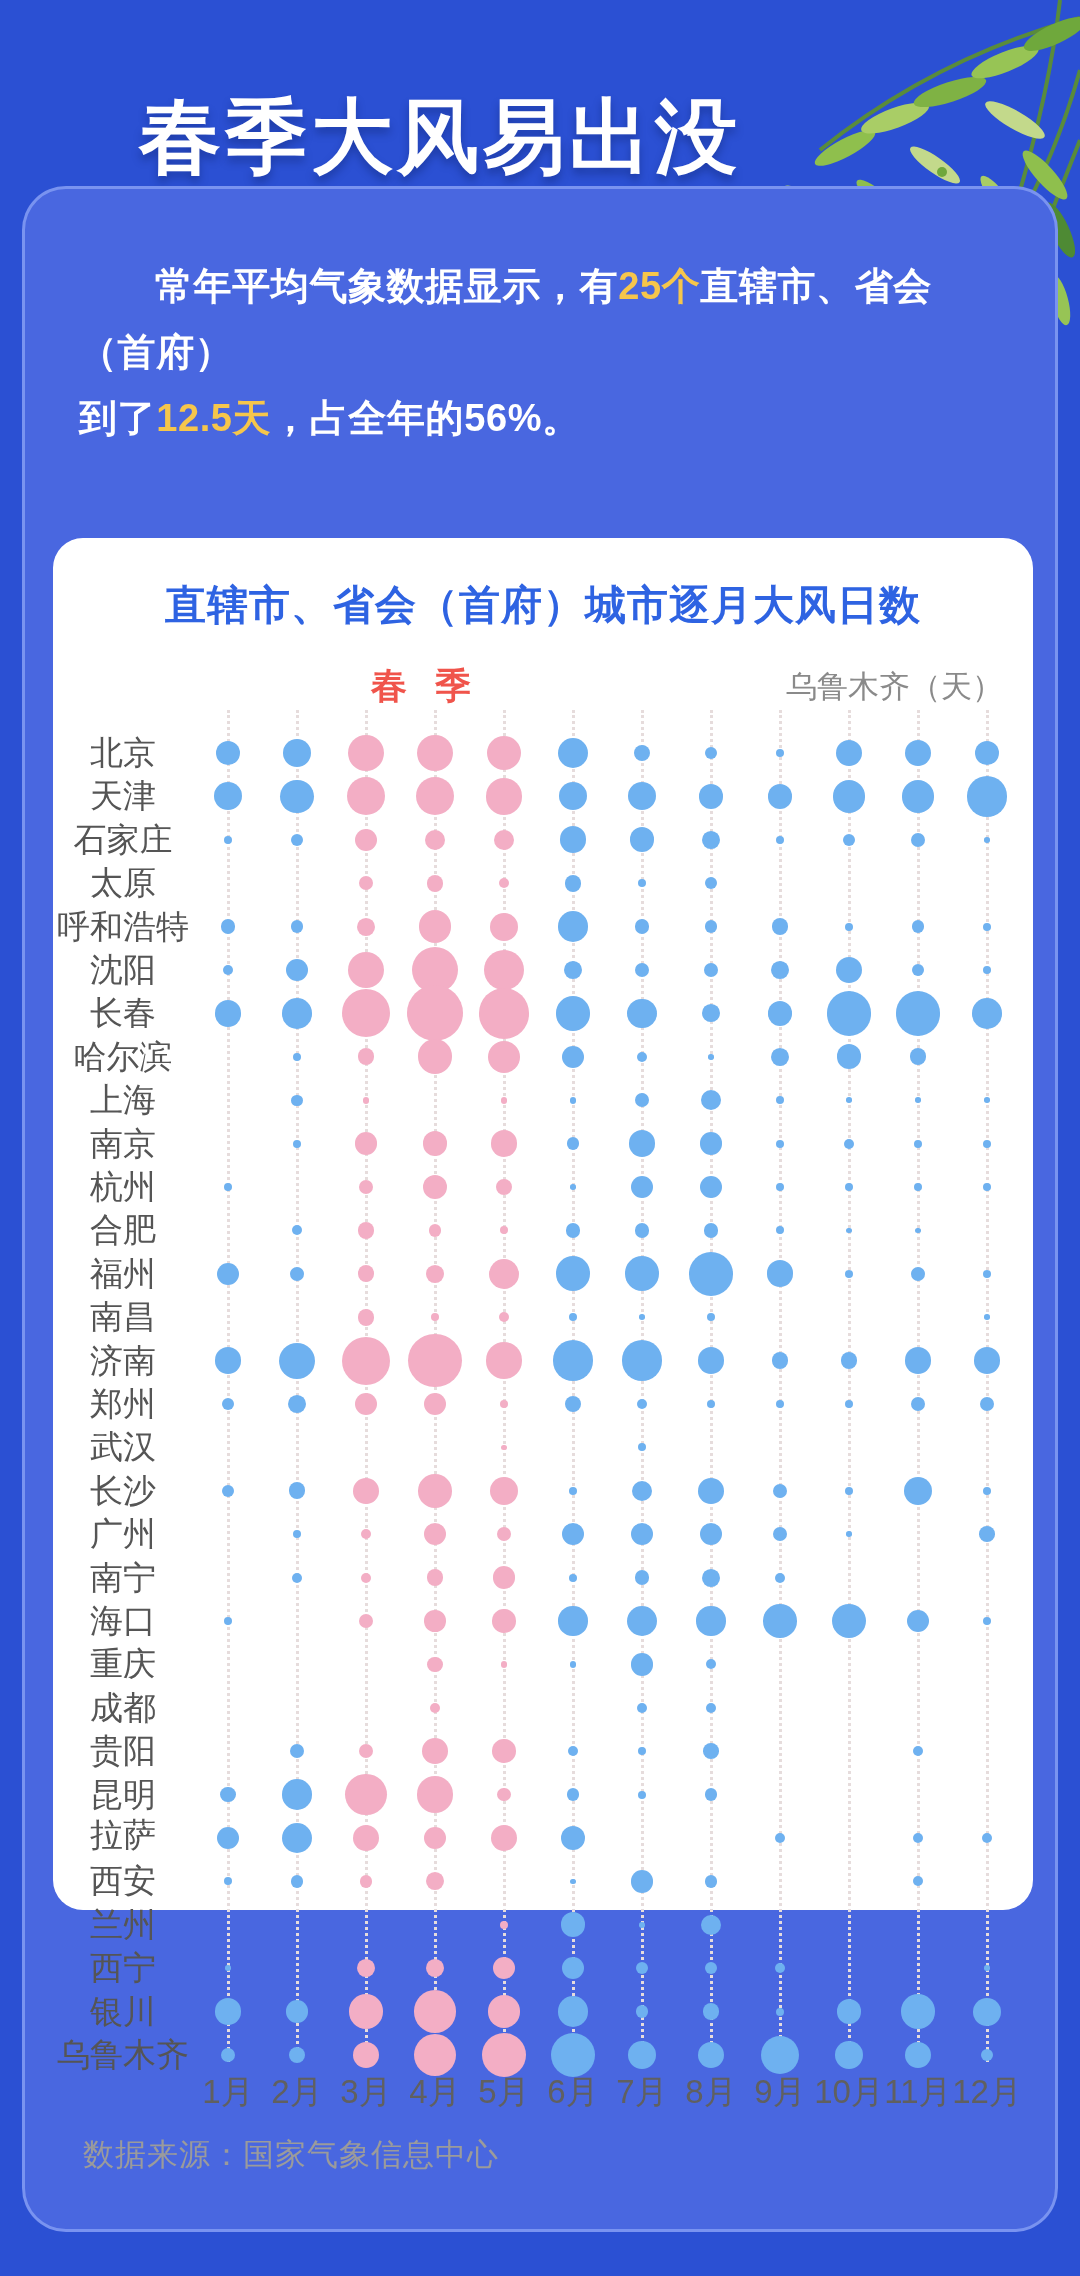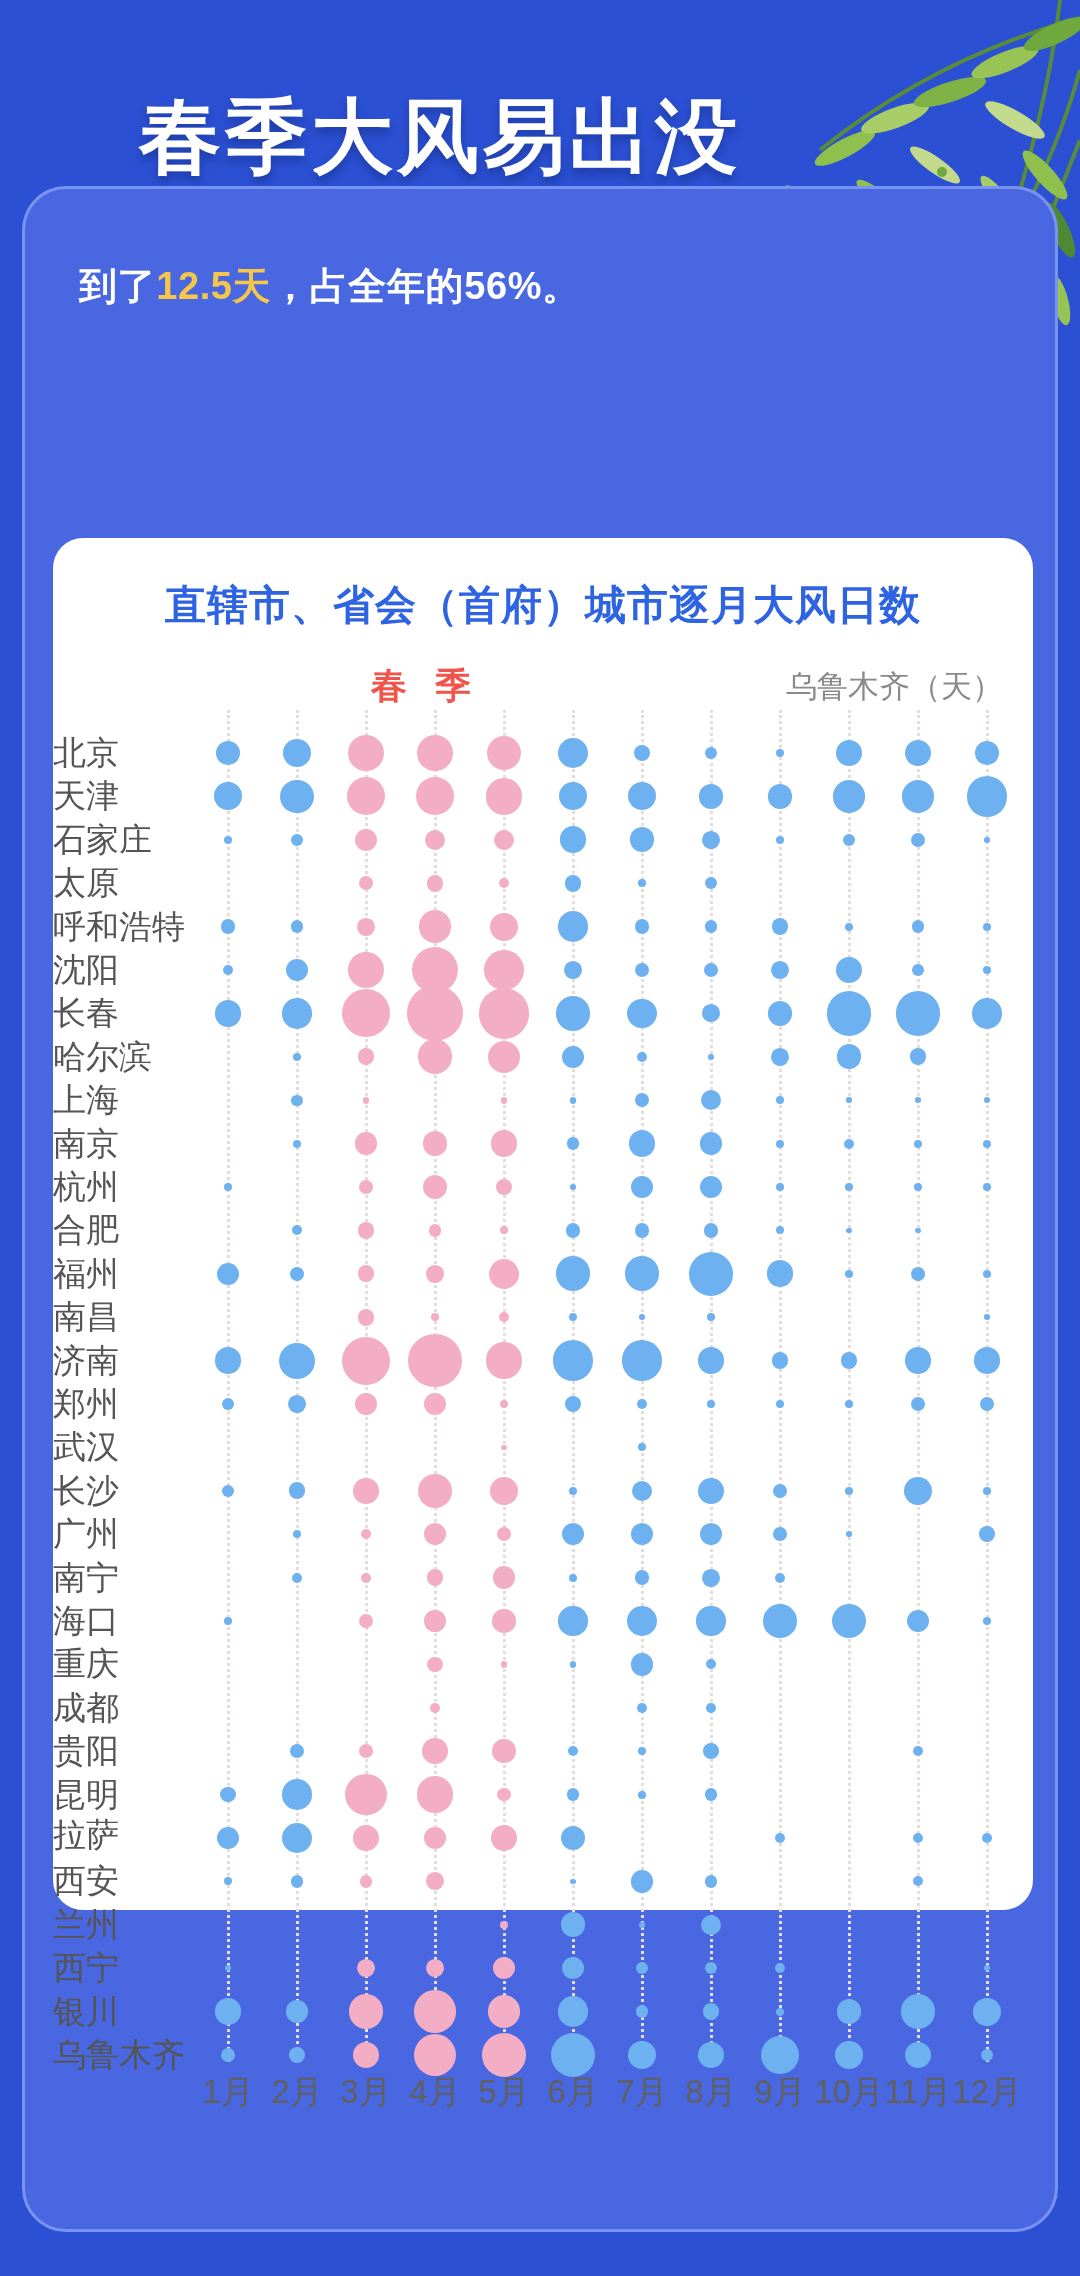--- a/index.html
+++ b/index.html
@@ -44,21 +44,21 @@
   .unit-label{
     position:absolute;right:30px;top:128px;
     font-size:31px;color:#8A8A8A;white-space:nowrap;
   }
   .plot{position:absolute;left:0;top:0;width:100%;height:100%;}
   .gridline{
     position:absolute;width:0;border-left:3px dotted #E6DCDC;
   }
   .bubble{position:absolute;border-radius:50%;}
   .city-label{
-    position:absolute;left:0;width:140px;text-align:left;
+    position:absolute;left:0;width:140px;text-align:center;
     font-size:33px;color:#555555;line-height:44px;white-space:nowrap;
   }
   .month-label{
     position:absolute;width:90px;text-align:center;
     font-size:33px;color:#606060;line-height:44px;white-space:nowrap;
   }
   .source{
     position:absolute;left:30px;top:1596px;
     font-size:31px;color:#9B9B9B;letter-spacing:1px;
   }
@@ -92,20 +92,21 @@
     <ellipse cx="120" cy="200" rx="30" ry="8" fill="#8FBF4D" transform="rotate(40 120 200)"></ellipse>
     <ellipse cx="48" cy="205" rx="30" ry="8" fill="#A9CD66" transform="rotate(38 48 205)"></ellipse>
     <ellipse cx="182" cy="172" rx="5" ry="5" fill="#6FA83C"></ellipse>
     <ellipse cx="230" cy="355" rx="22" ry="7" fill="#8FBF4D" transform="rotate(80 230 355)"></ellipse>
     <ellipse cx="183" cy="515" rx="16" ry="6" fill="#97C455" transform="rotate(55 183 515)"></ellipse>
   </g>
 </svg>
 
 <div class="panel">
   <div class="intro">
+      <span class="line first"><span>常年平均气象数据显示，有</span><span class="hl">25个</span><span>直辖市、省会（首府）</span></span>
       <span class="line"><span>到了</span><span class="hl">12.5天</span><span>，占全年的56%。</span></span>
     </div>
 
   <div class="card">
     <div class="chart-title">直辖市、省会（首府）城市逐月大风日数</div>
     <div class="season-label">春季</div>
     <div class="unit-label">乌鲁木齐（天）</div>
     <div class="plot" id="plot">
         <div class="gridline" style="left: 174px; top: 172px; height: 1352px;"></div>
         <div class="month-label" style="left: 130px; top: 1532px;">1月</div>
@@ -450,14 +451,15 @@
         <div class="bubble" style="width: 42.56px; height: 42.56px; left: 360.72px; top: 1495.72px; background: rgb(243, 174, 197);"></div>
         <div class="bubble" style="width: 44.8px; height: 44.8px; left: 428.6px; top: 1494.6px; background: rgb(243, 174, 197);"></div>
         <div class="bubble" style="width: 44.8px; height: 44.8px; left: 497.6px; top: 1494.6px; background: rgb(110, 177, 240);"></div>
         <div class="bubble" style="width: 28px; height: 28px; left: 575px; top: 1503px; background: rgb(110, 177, 240);"></div>
         <div class="bubble" style="width: 26.88px; height: 26.88px; left: 644.56px; top: 1503.56px; background: rgb(110, 177, 240);"></div>
         <div class="bubble" style="width: 38.08px; height: 38.08px; left: 707.96px; top: 1497.96px; background: rgb(110, 177, 240);"></div>
         <div class="bubble" style="width: 28px; height: 28px; left: 782px; top: 1503px; background: rgb(110, 177, 240);"></div>
         <div class="bubble" style="width: 26.88px; height: 26.88px; left: 851.56px; top: 1503.56px; background: rgb(110, 177, 240);"></div>
         <div class="bubble" style="width: 12.32px; height: 12.32px; left: 927.84px; top: 1510.84px; background: rgb(110, 177, 240);"></div>
       </div>
+    <div class="source">数据来源：国家气象信息中心</div>
   </div>
 </div>
 
 </body></html>

